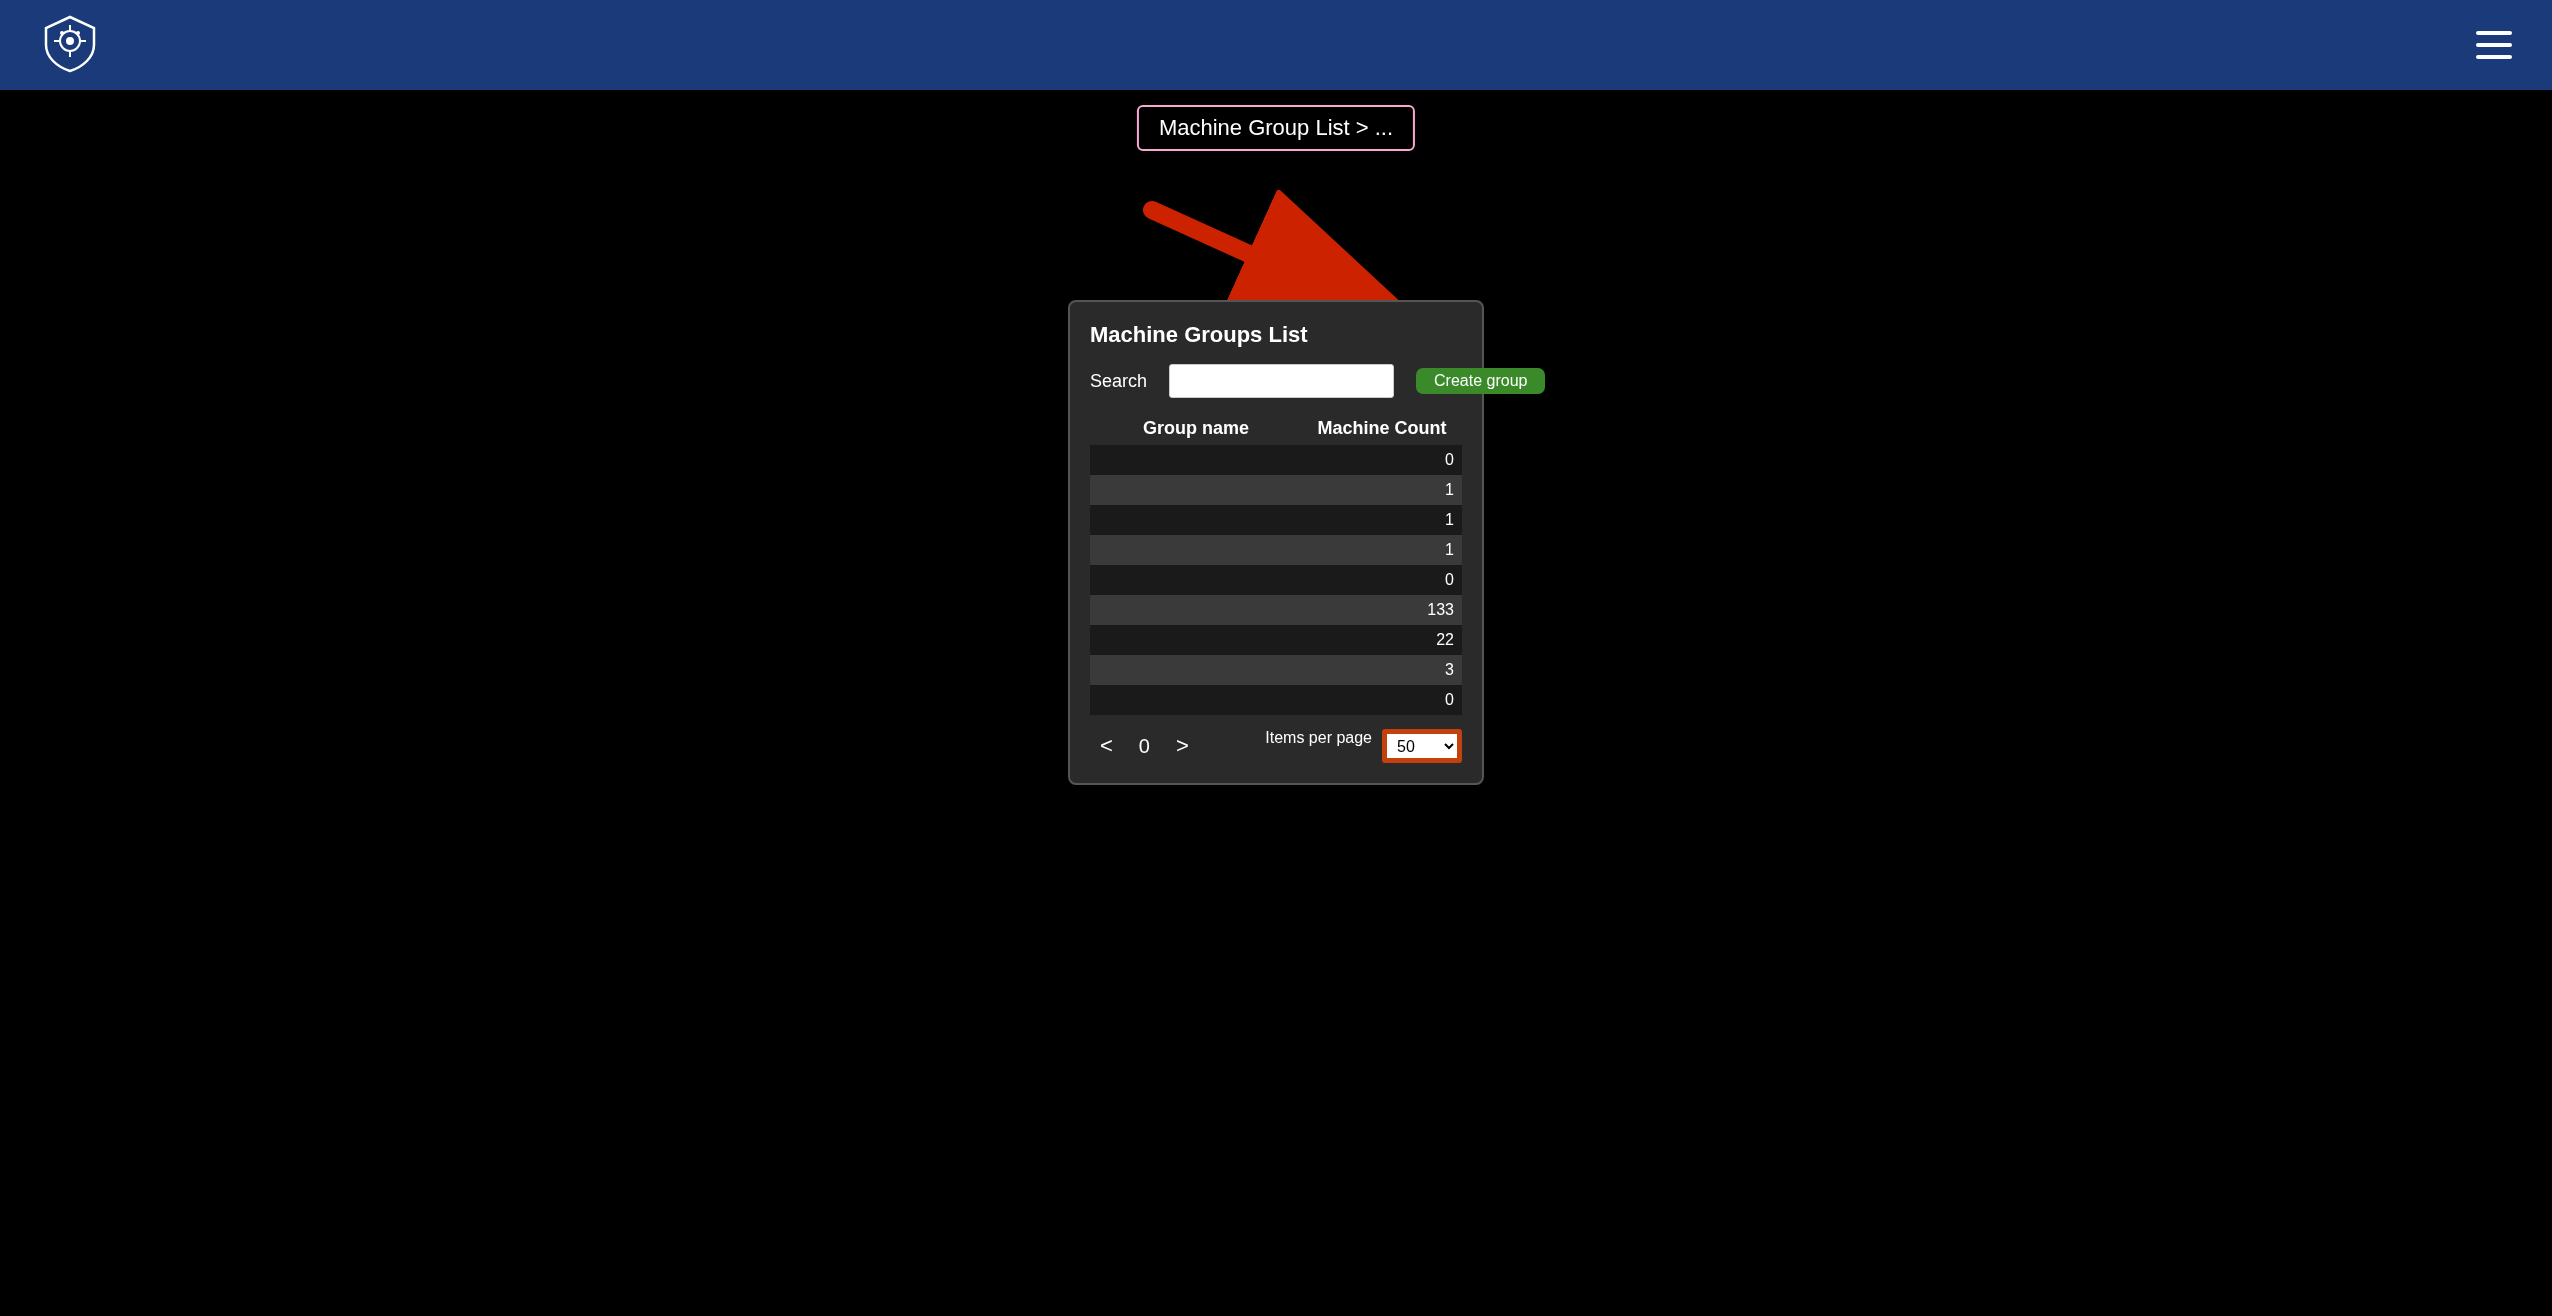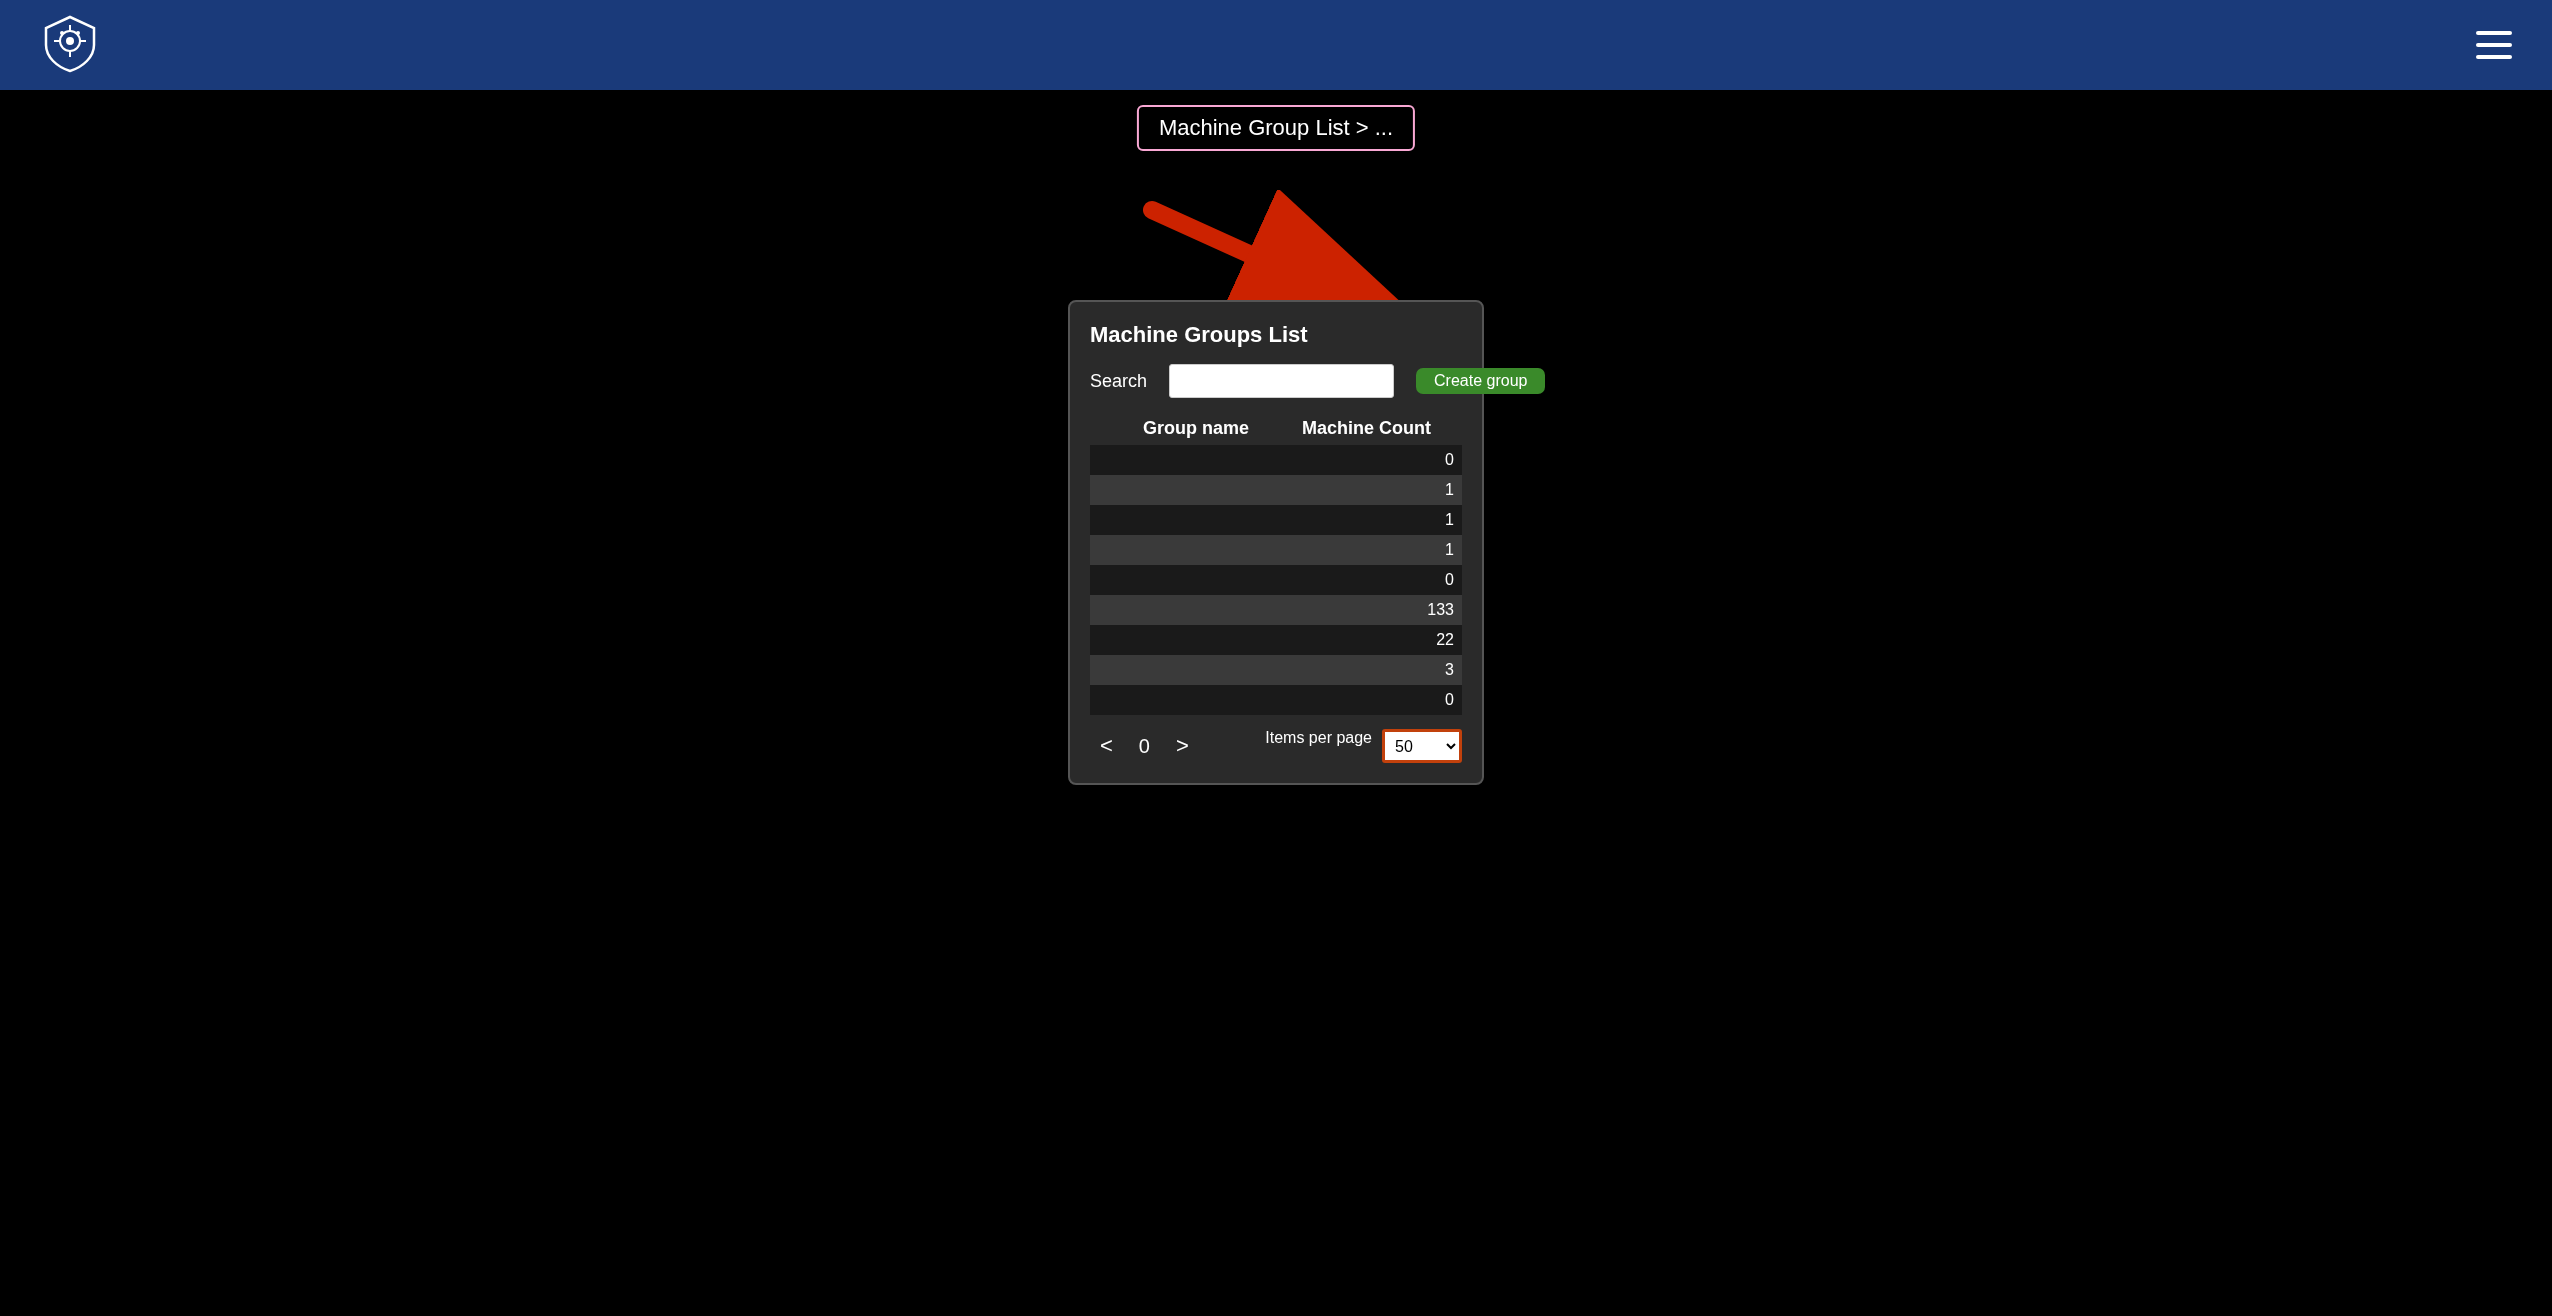--- a/index.html
+++ b/index.html
@@ -137,21 +137,21 @@
       color: white;
     }
 
     .col-group-name {
       flex: 1;
       text-align: center;
     }
 
     .col-machine-count {
       width: 160px;
-      text-align: left;
+      text-align: center;
     }
 
     .table-body {
       width: 100%;
     }
 
     .table-row {
       display: flex;
       align-items: center;
       height: 30px;
@@ -215,21 +215,21 @@
 
     .items-per-page-label {
       color: white;
       font-size: 16px;
     }
 
     .items-per-page-select {
       width: 80px;
       height: 34px;
       background: white;
-      border: 3px solid #c2410c;
+      border: 5px solid #c2410c;
       border-radius: 3px;
       font-size: 16px;
       padding: 0 6px;
     }
 
     
     .arrow-svg {
       position: absolute;
       top: 190px;
       left: 42%;

